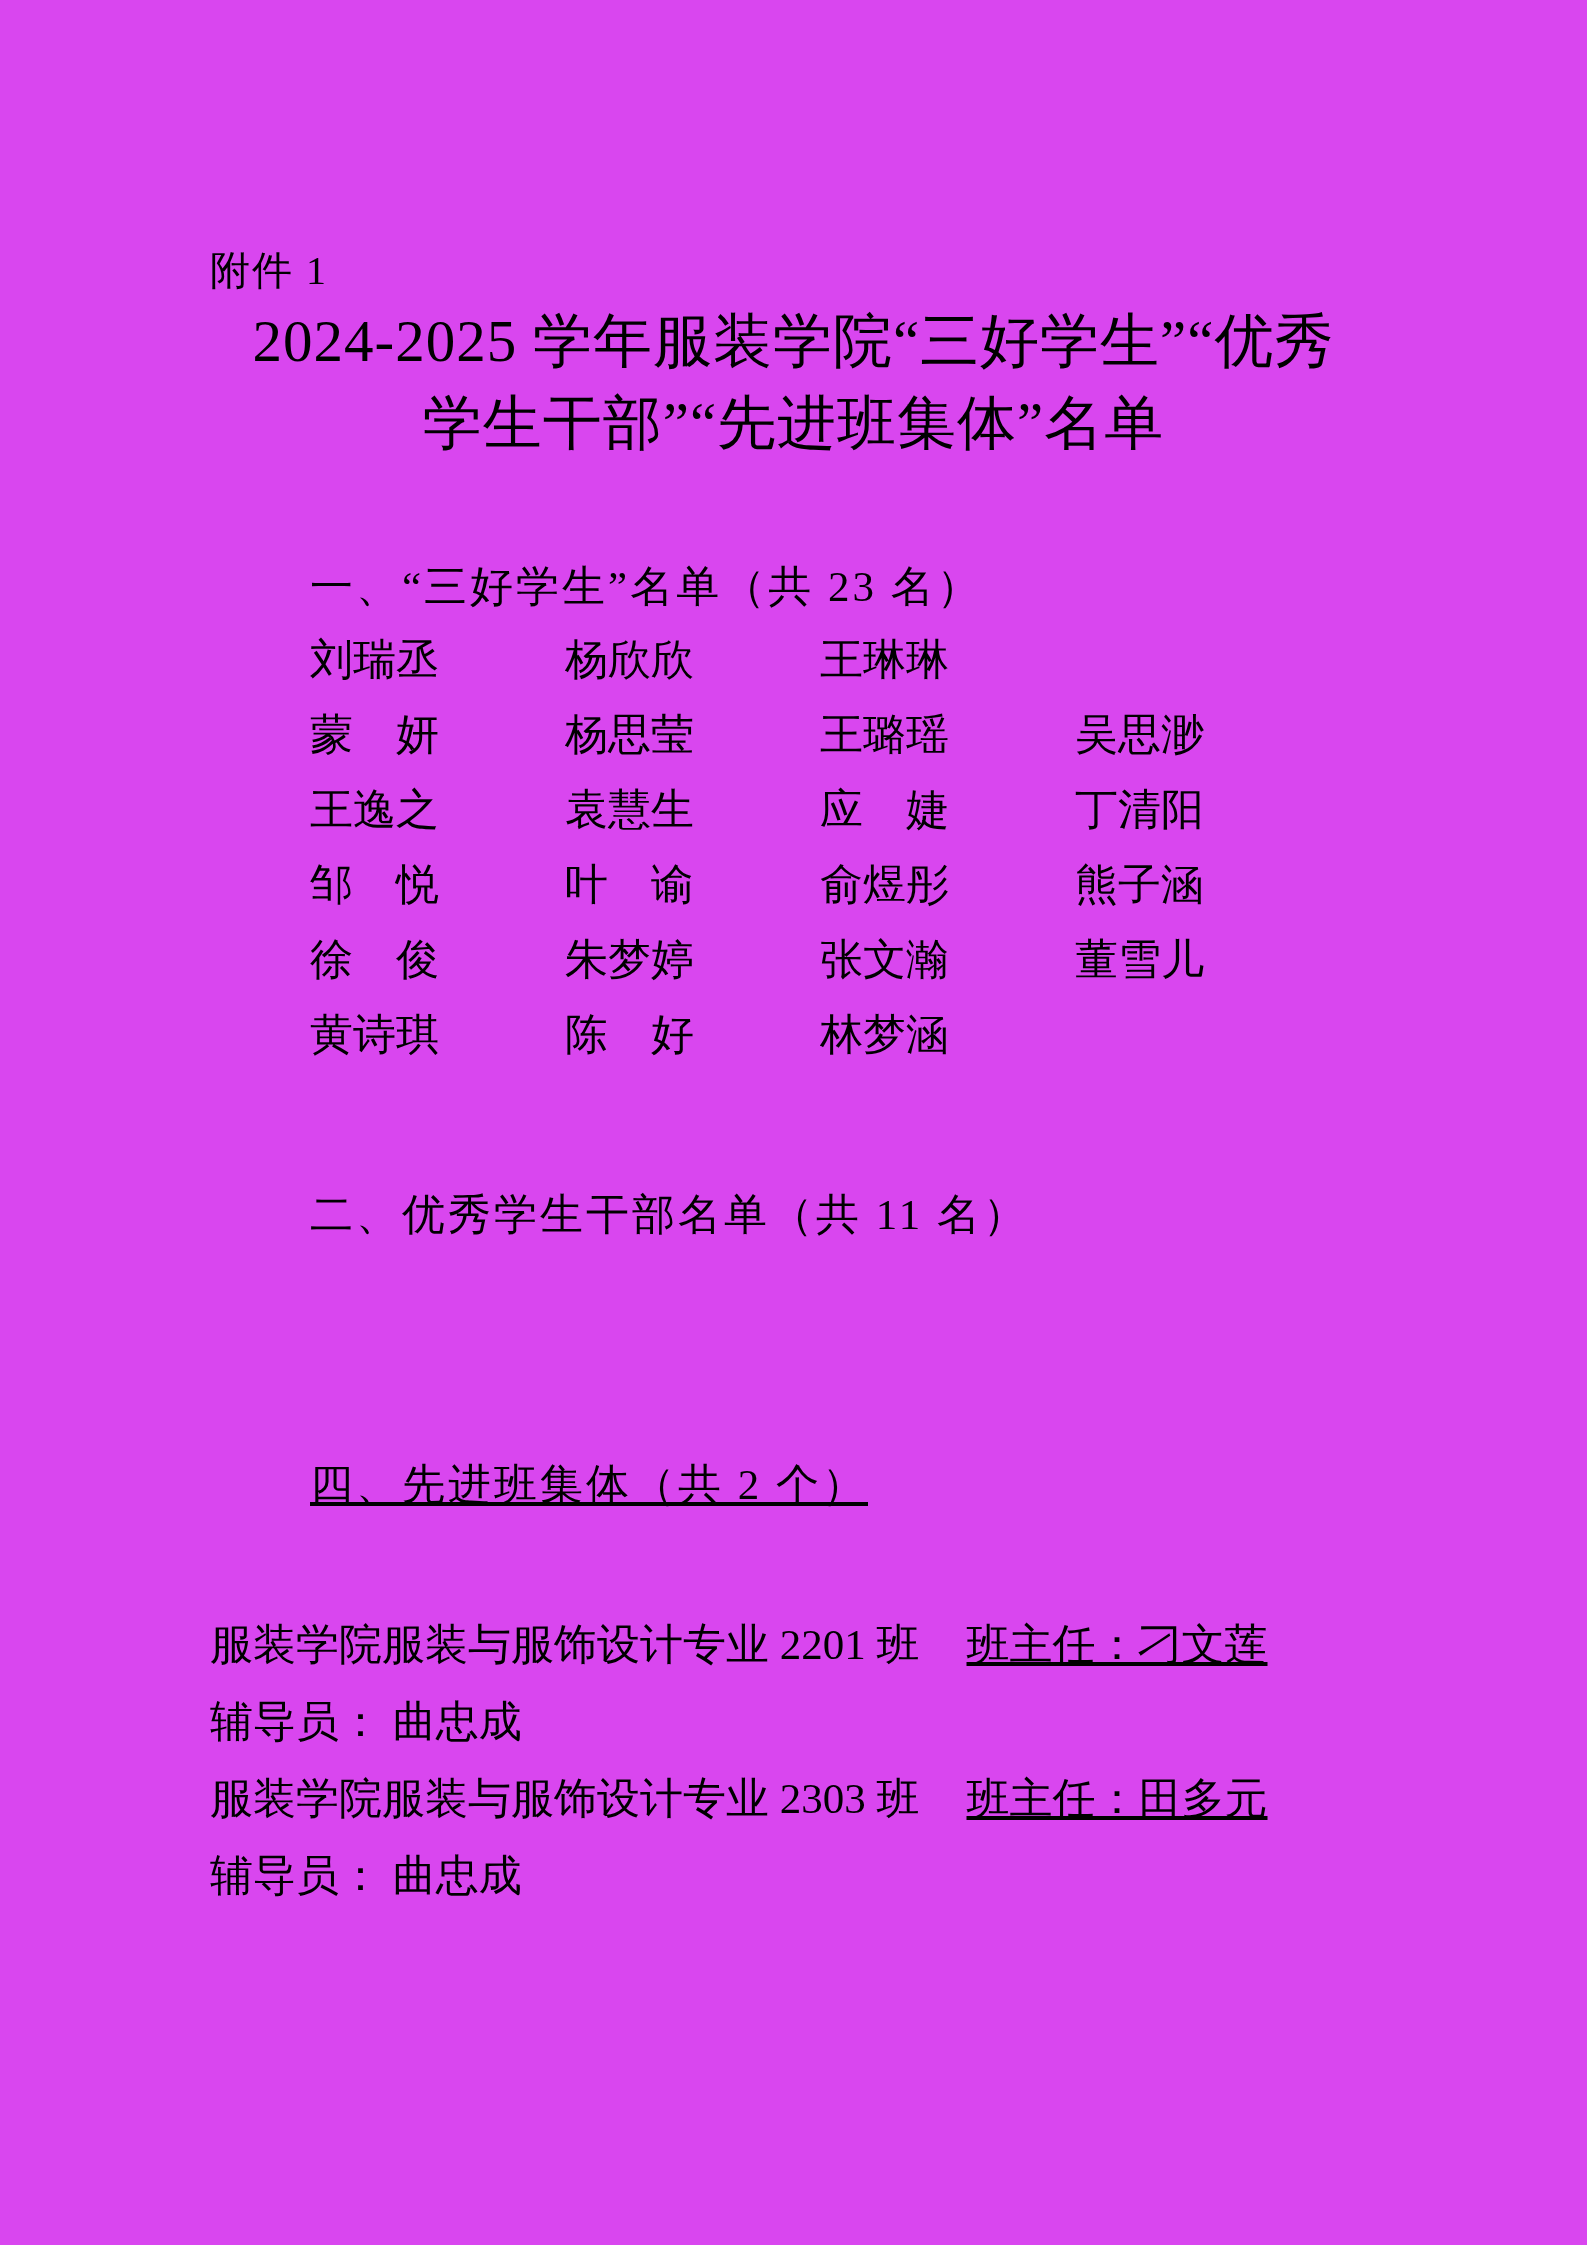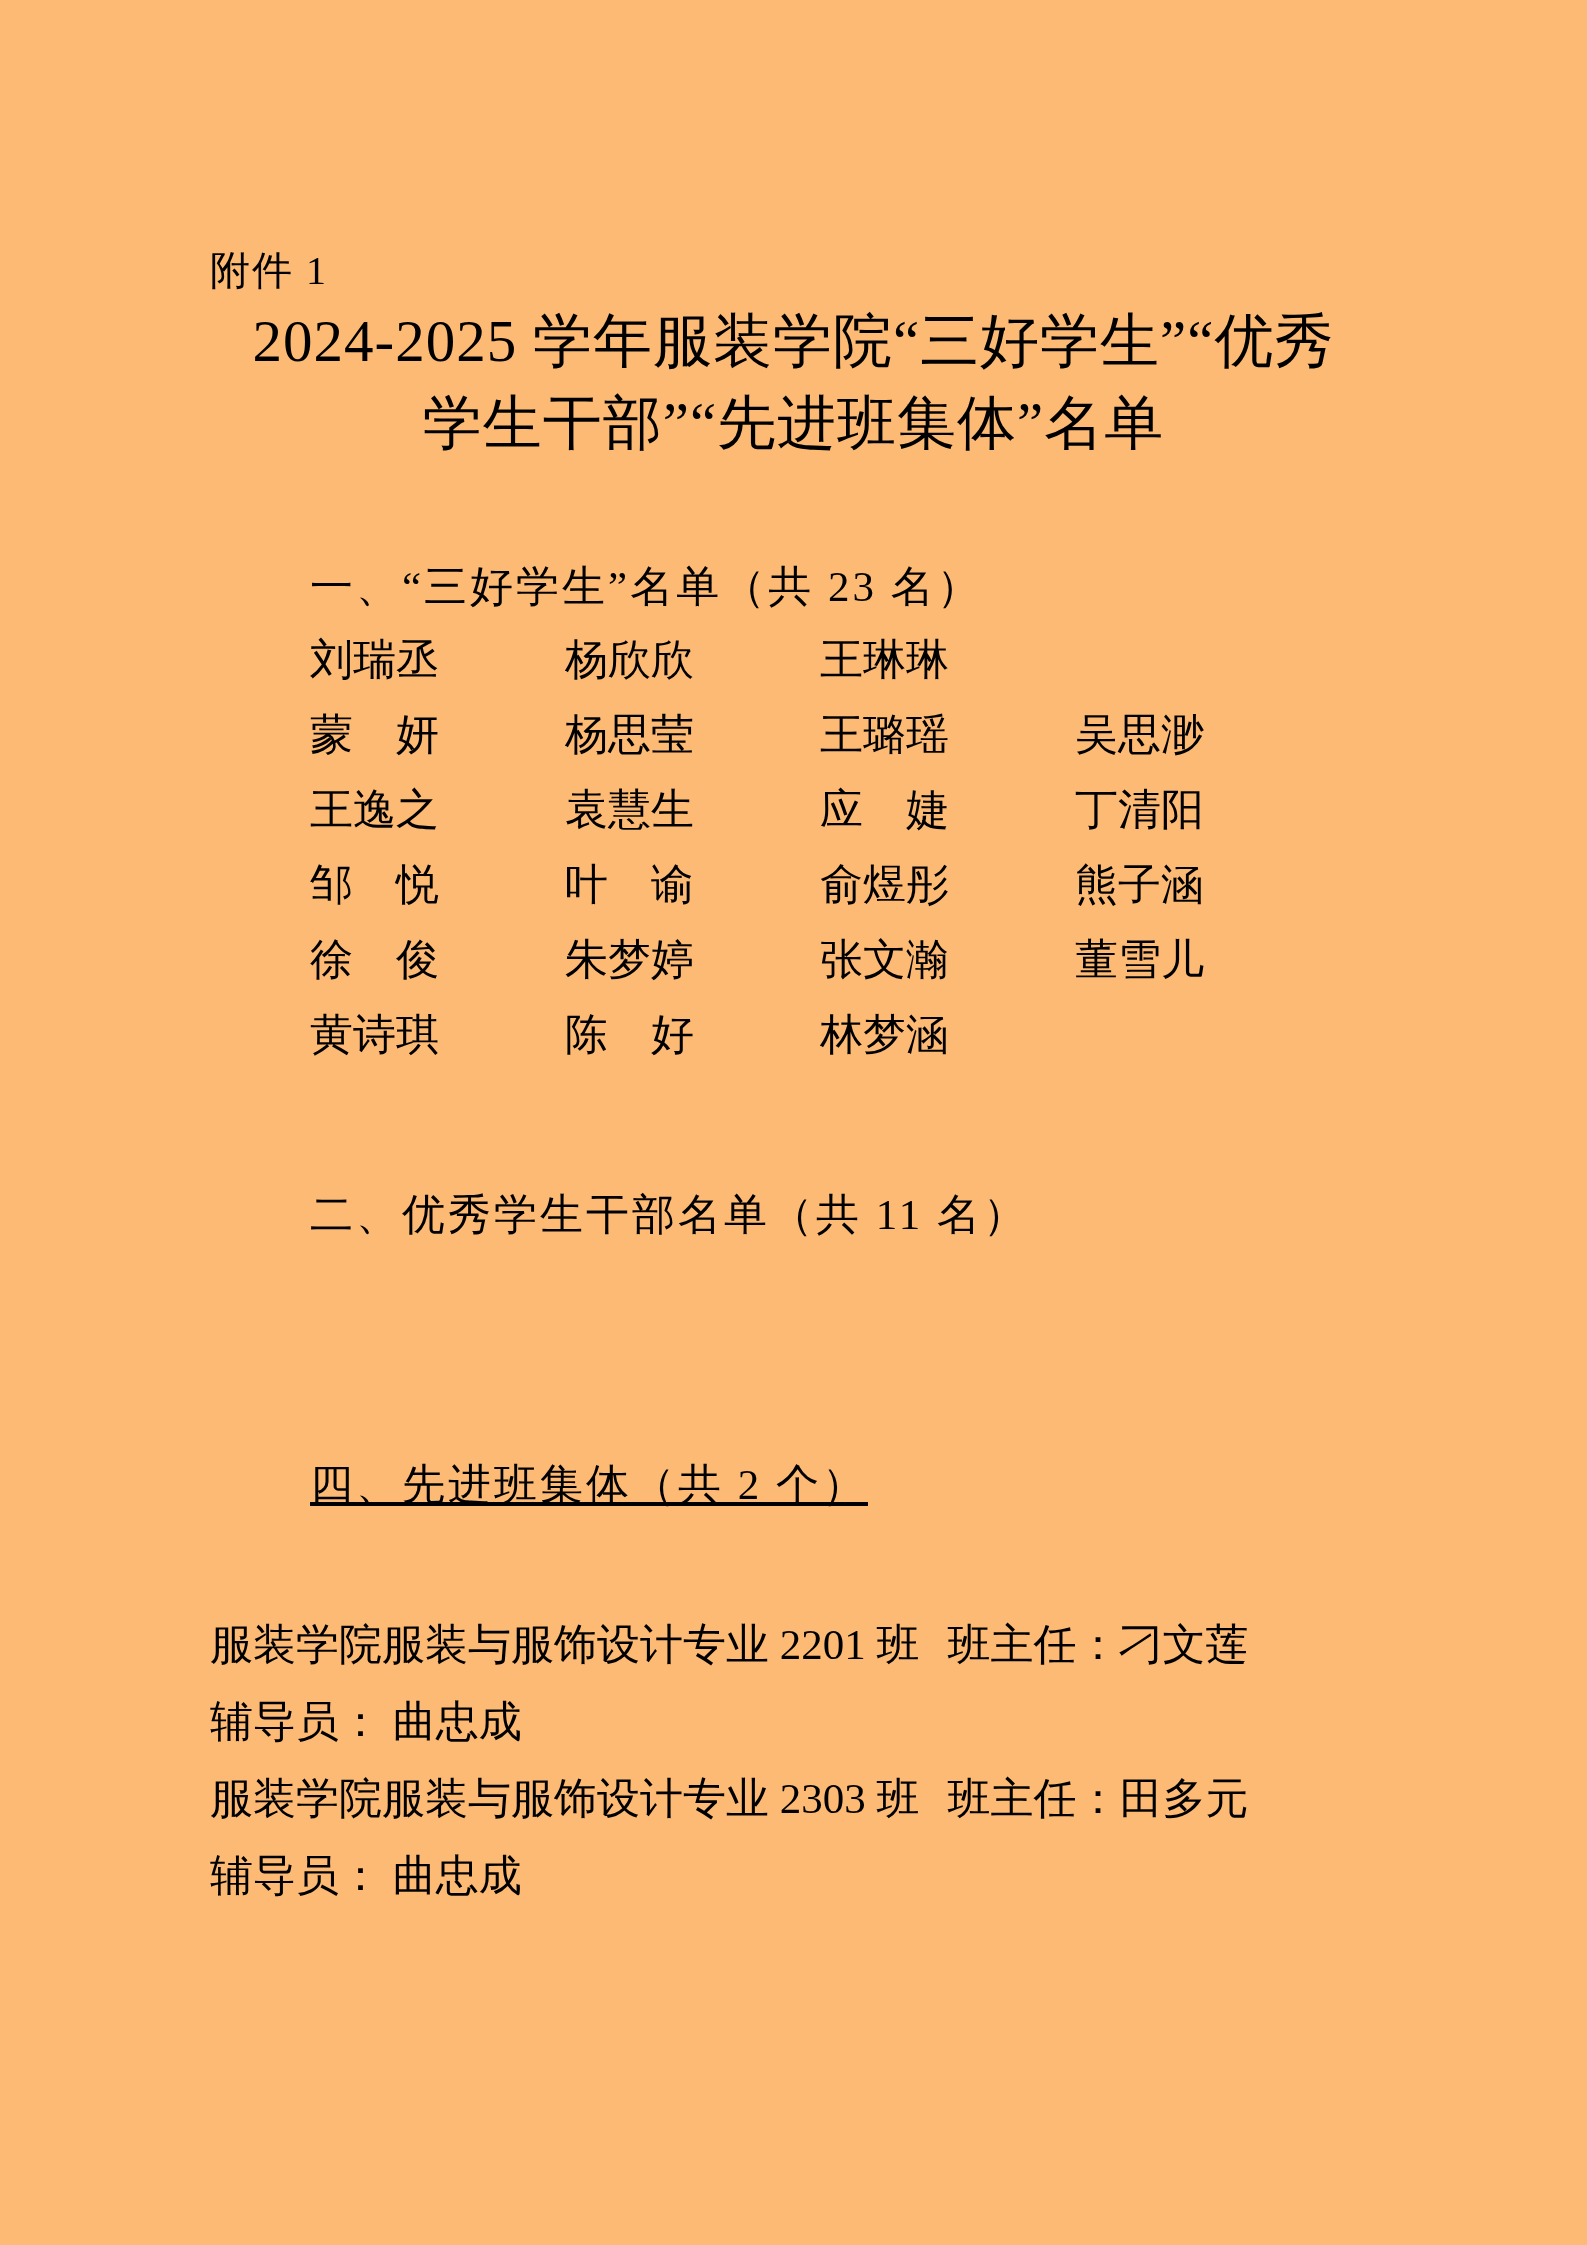--- a/index.html
+++ b/index.html
@@ -4,21 +4,21 @@
 <style>
   html, body {
     margin: 0;
     padding: 0;
     background: #ffffff;
   }
   .page {
     position: relative;
     width: 1587px;
     height: 2245px;
-    background: #fdba74;
+    background: #d946ef;
     color: #000000;
     font-family: "Liberation Serif", "DejaVu Serif", serif;
     overflow: hidden;
   }
   .attachment-label {
     position: absolute;
     left: 210px;
     top: 243px;
     font-size: 40px;
     letter-spacing: 2px;
@@ -66,21 +66,22 @@
     left: 210px;
     top: 1606px;
   }
   .class-line {
     height: 77px;
     line-height: 77px;
     font-size: 43px;
     white-space: nowrap;
   }
   .head-teacher {
-    margin-left: 28px;
+    margin-left: 47px;
+    text-decoration: underline;
   }
 </style>
 </head>
 <body>
 
 <div class="page">
 
   <div class="attachment-label">附件 1</div>
 
   <div class="doc-title">

